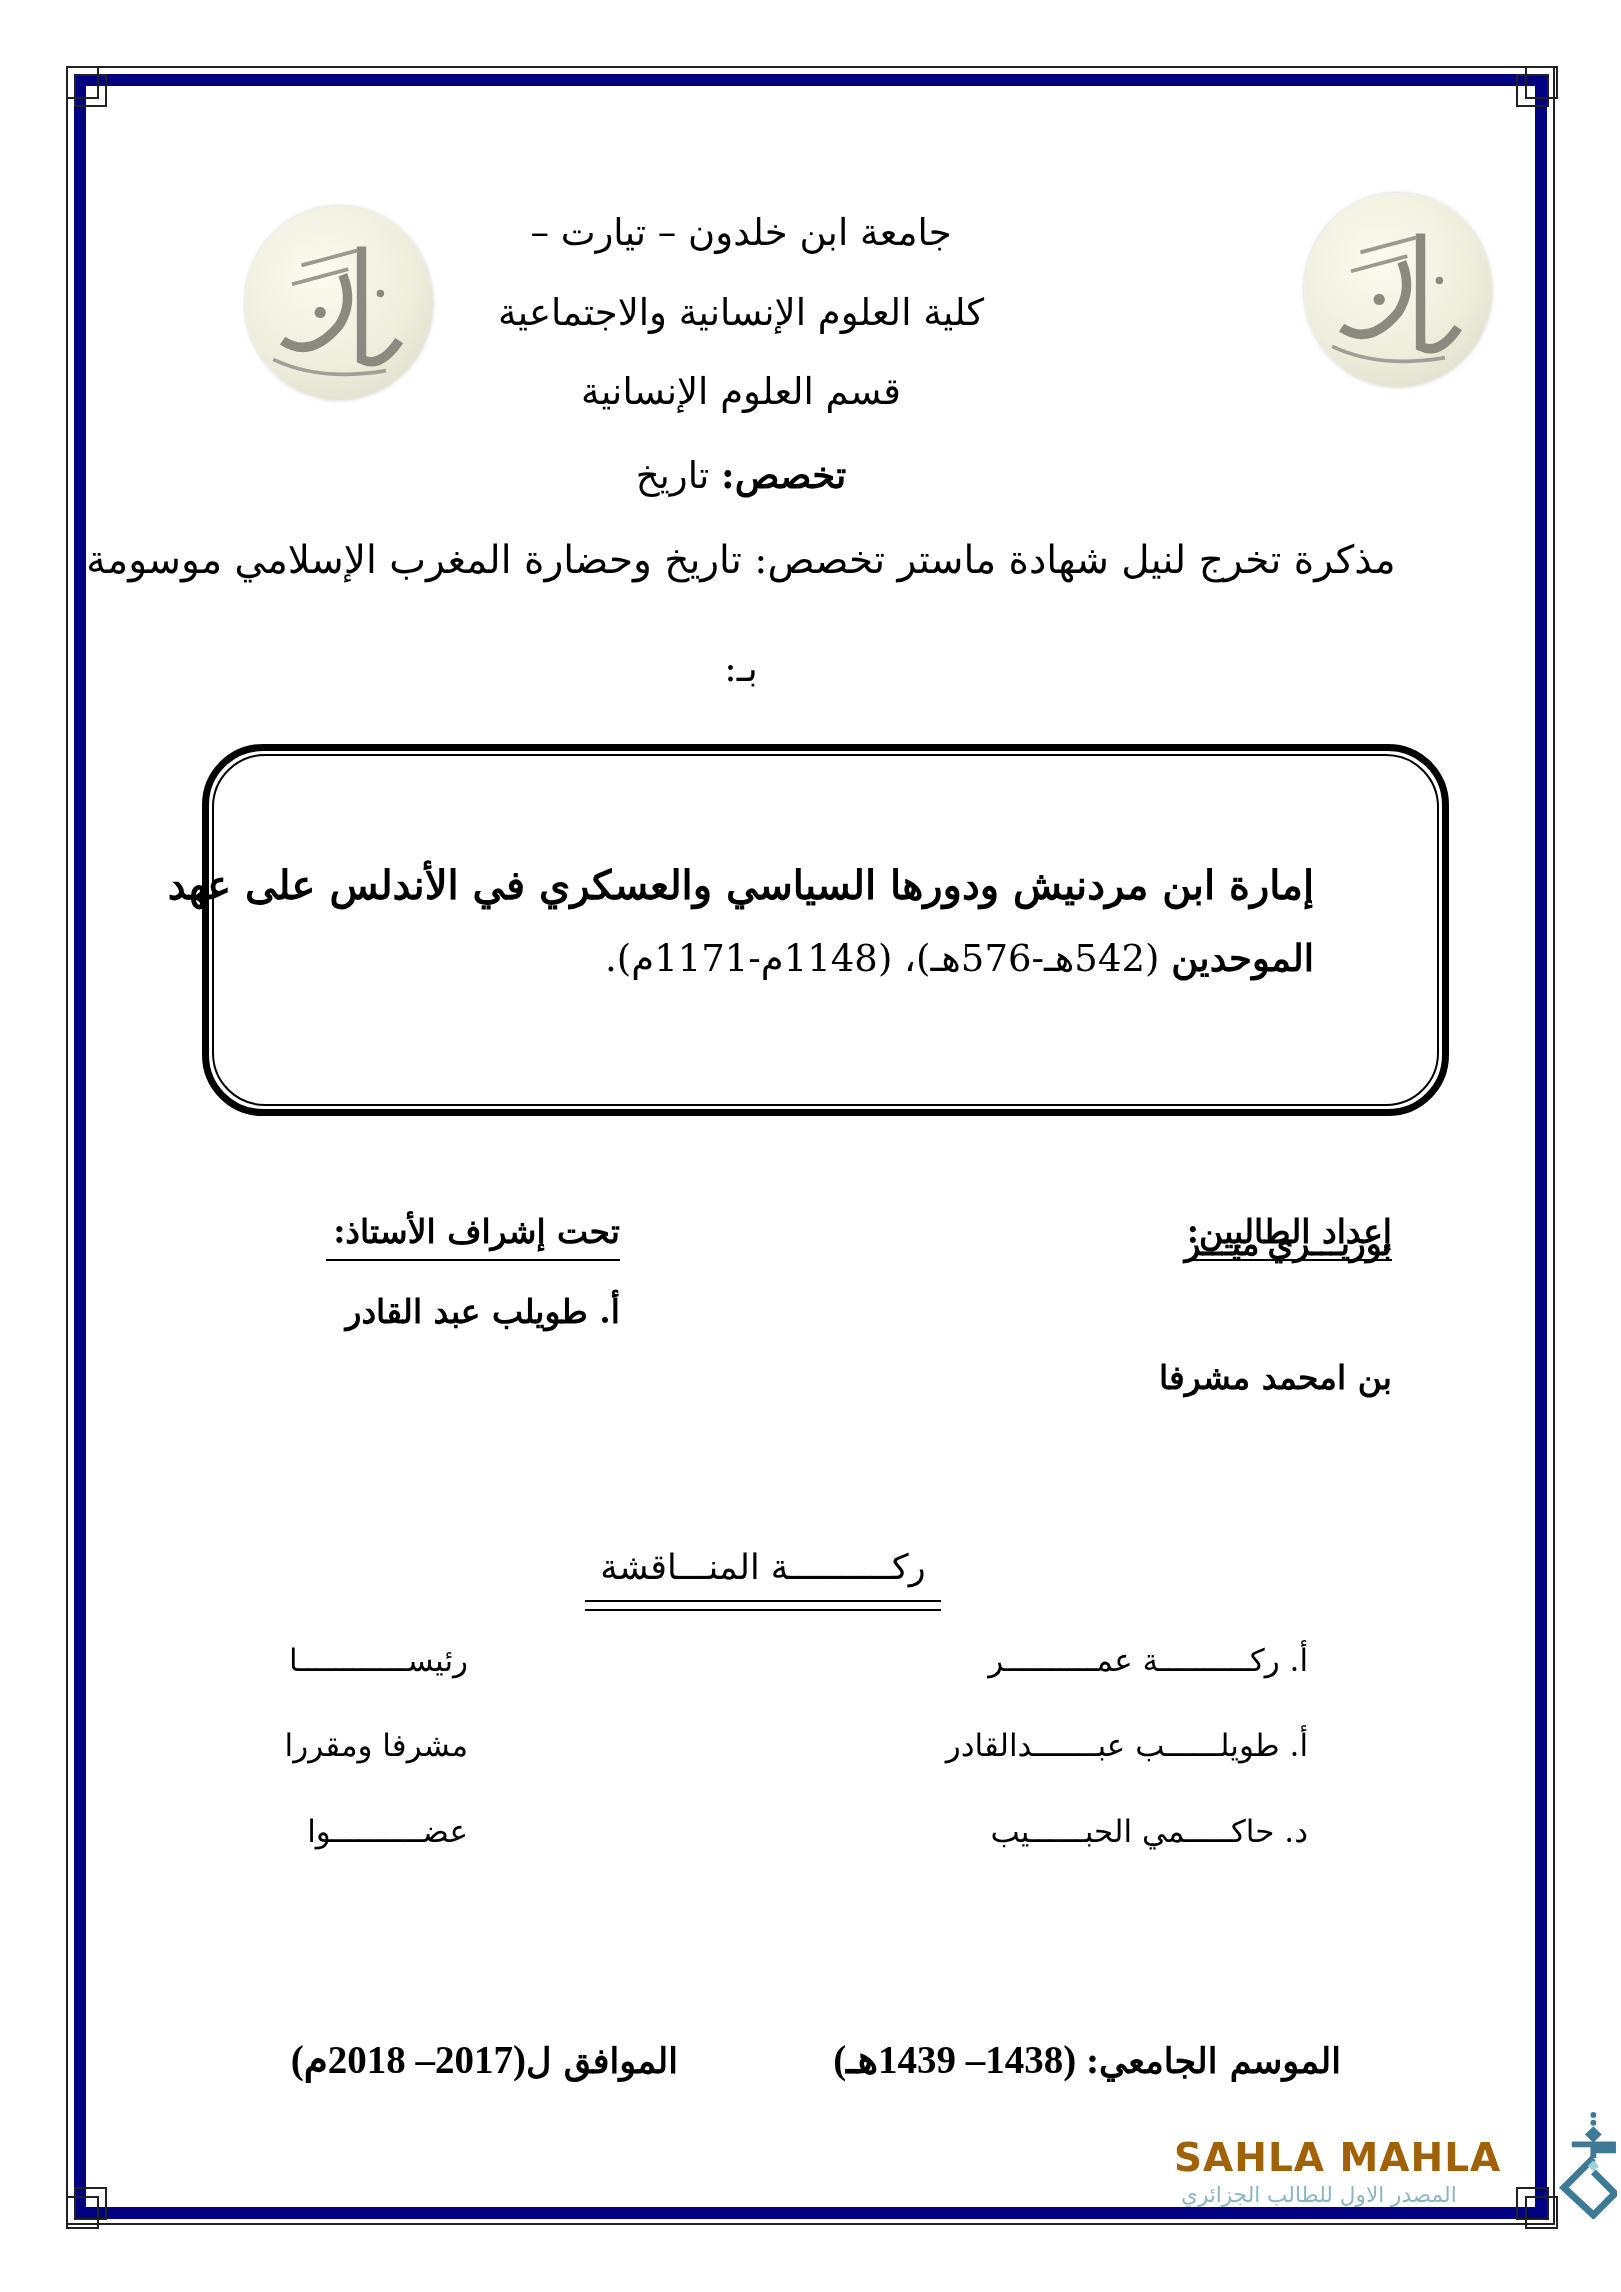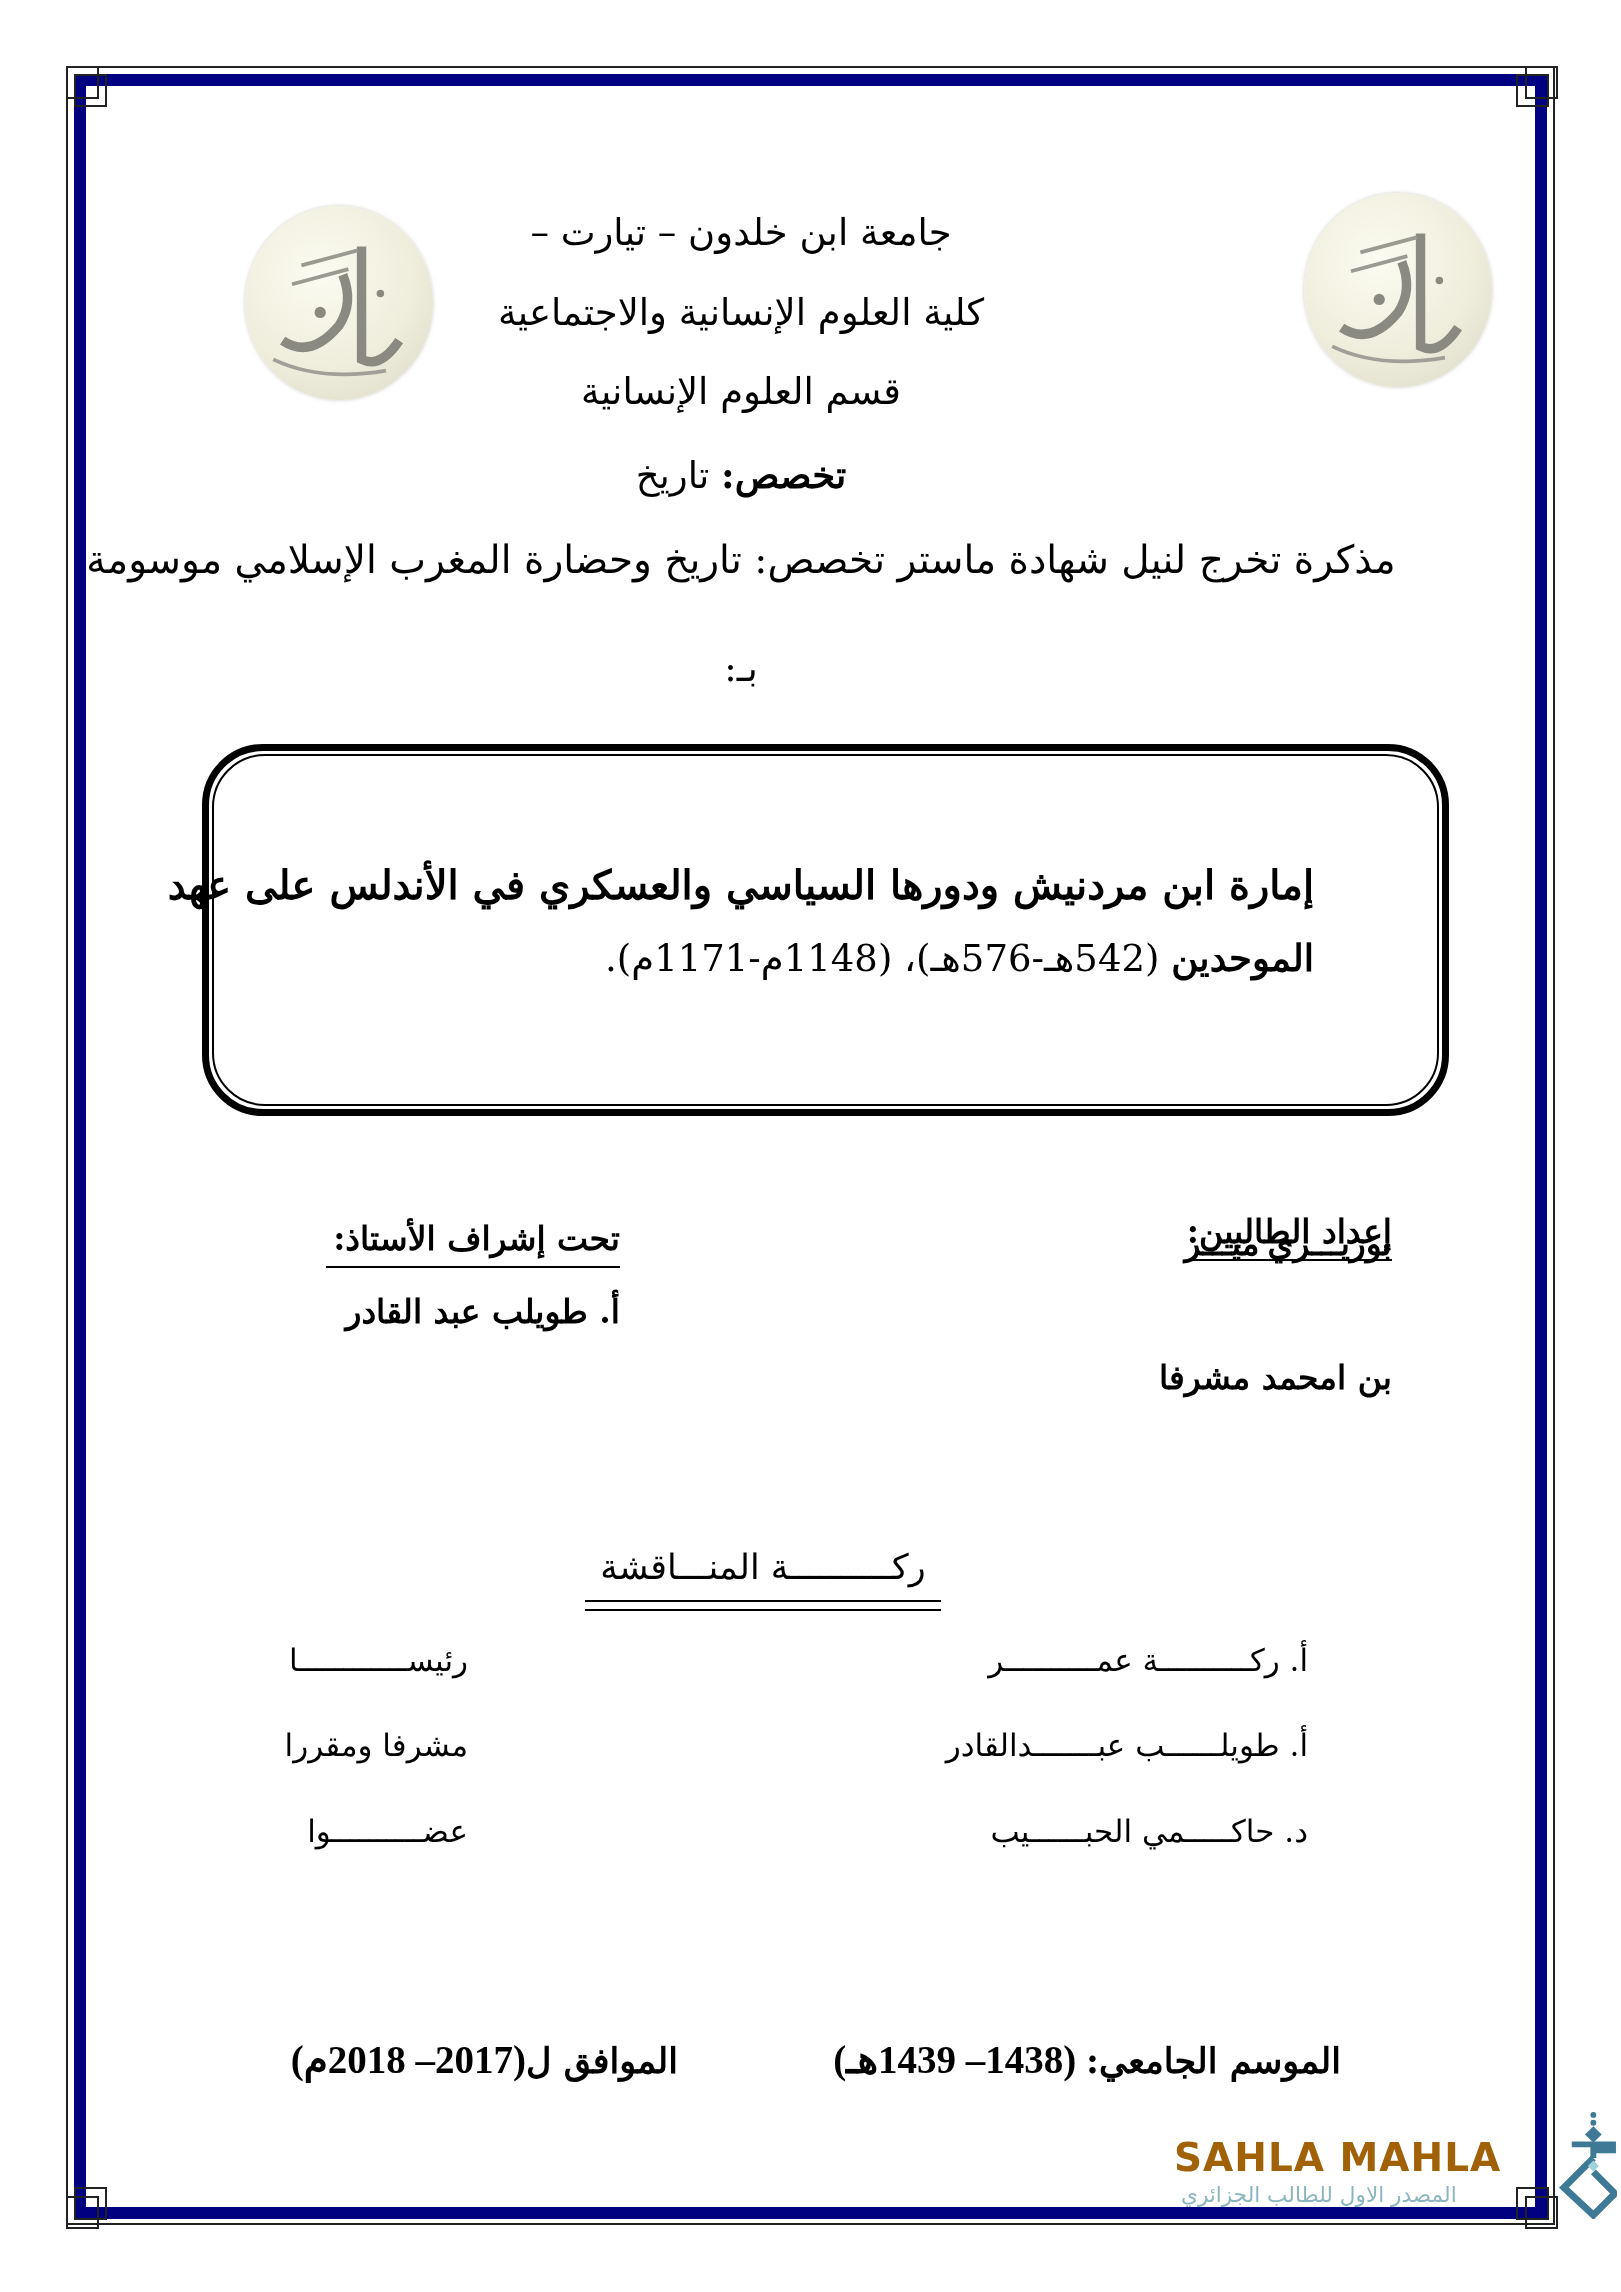--- a/index.html
+++ b/index.html
@@ -96,21 +96,21 @@
 <div class="title-l2">
   <span class="bold">الموحدين</span><span>  (542هـ-576هـ)، (1148م-1171م).</span>
 </div>
 
 <div class="col-right" style="top:1212px;">
   <span class="sec-head">إعداد الطالبين:</span>
 </div>
 <div class="col-right name" style="top:1224px;font-family:Liberation Serif, serif;">بوزيـــري ميـــر</div>
 <div class="col-right name" style="top:1358px;">بن امحمد مشرفا</div>
 
-<div class="col-left" style="top:1212px;margin-top:7px;">
+<div class="col-left" style="top:1212px;">
   <span class="sec-head" style="width:294px;text-align:right;">تحت إشراف الأستاذ:</span>
 </div>
 <div class="col-left name" style="top:1292px;">أ. طويلب عبد القادر</div>
 
 <div class="committee-head">ركــــــــــة المنـــاقشة</div>
 <div class="dbl-under"></div>
 
 <div class="cm-name" style="top:1642px;">أ. ركــــــــــة عمــــــــــر</div>
 <div class="cm-role" style="top:1642px;">رئيســــــــــــا</div>
 <div class="cm-name" style="top:1727px;">أ. طويلــــــب عبـــــــدالقادر</div>

